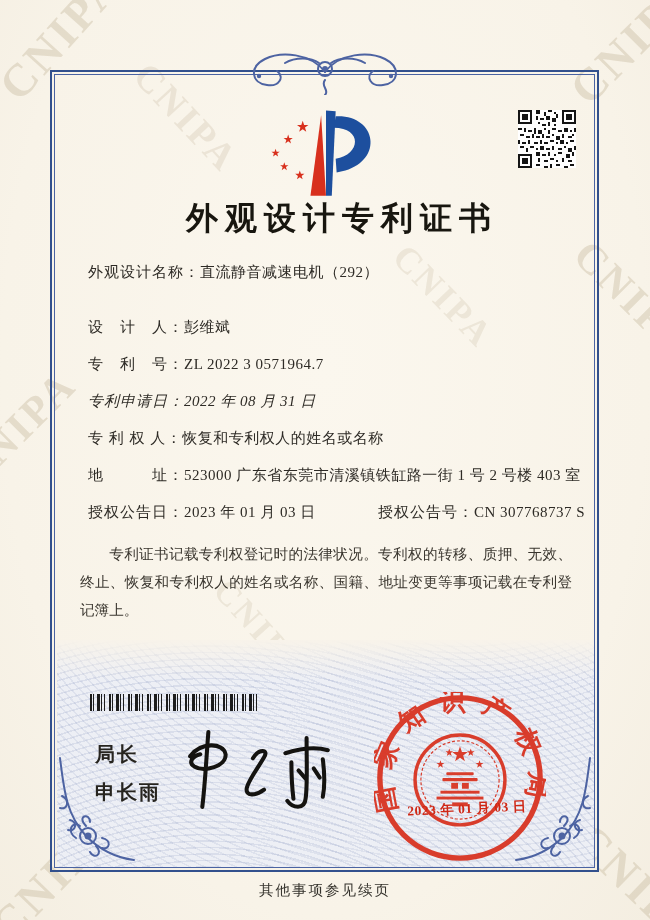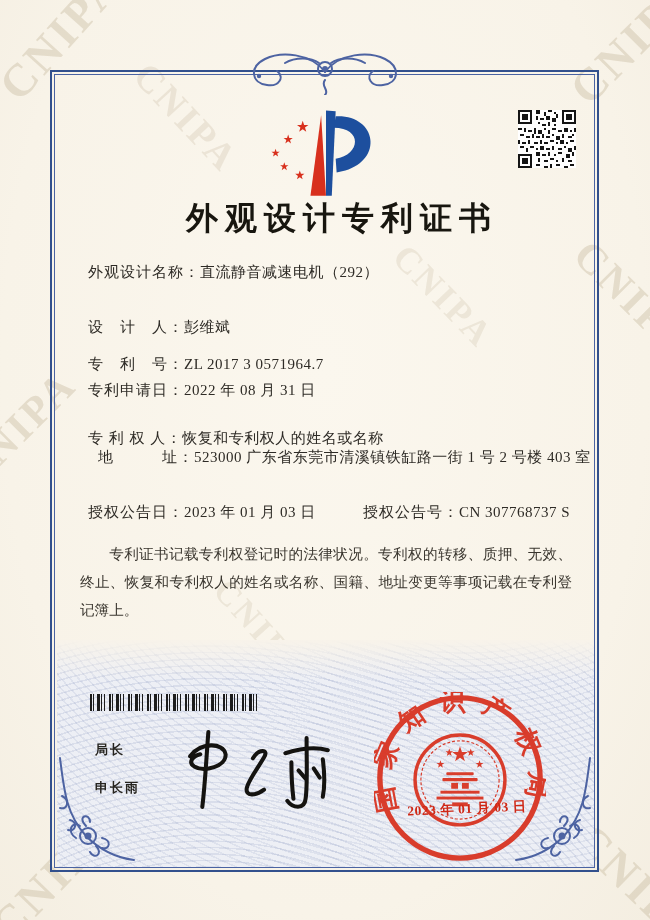--- a/index.html
+++ b/index.html
@@ -25,35 +25,35 @@
   
   .cert-no{position:absolute;left:88px;top:103px;z-index:5;font-size:15px;color:#44413c;letter-spacing:2px;}
   .logo{position:absolute;left:262px;top:110px;z-index:5;}
   .qr{position:absolute;left:518px;top:110px;width:58px;height:58px;z-index:5;}
   .title{position:absolute;left:17px;top:197px;width:650px;text-align:center;z-index:5;
          font-size:32px;font-weight:bold;color:#18160f;letter-spacing:7px;}
   
   .fields{position:absolute;left:88px;top:0;width:500px;z-index:5;font-size:15px;color:#2e2b26;}
   .frow{position:absolute;left:0;white-space:nowrap;letter-spacing:0.5px;}
   .frow .lab{letter-spacing:1px;}
-  .pair2{margin-left:43px;}
+  .pair2{margin-left:58px;}
   
   .bodytext{position:absolute;left:80px;top:540px;width:492px;z-index:5;
             font-size:14.6px;line-height:1.92;color:#3a362f;text-align:justify;}
   .bodytext p{margin:0;text-indent:2em;}
   
   .barcode{position:absolute;left:90px;top:694px;width:170px;height:17px;z-index:5;
     background:repeating-linear-gradient(90deg,
       #1d1d1d 0 2px, transparent 2px 3px,
       #1d1d1d 3px 4px, transparent 4px 7px,
       #1d1d1d 7px 10px, transparent 10px 11px,
       #1d1d1d 11px 12px, transparent 12px 14px,
       #1d1d1d 14px 15px, transparent 15px 19px);}
   .signer{position:absolute;left:95px;z-index:5;font-family:"Liberation Sans","DejaVu Sans",sans-serif;
-          font-size:13px;font-weight:bold;color:#26241f;letter-spacing:2px;}
+          font-size:20px;font-weight:bold;color:#26241f;letter-spacing:2px;}
   .sig{position:absolute;left:178px;top:724px;z-index:6;}
   .seal{position:absolute;left:374px;top:692px;width:172px;height:172px;z-index:6;opacity:0.93;}
   .seal-date{position:absolute;left:392px;top:800px;width:150px;z-index:7;text-align:center;
              font-size:13.5px;font-weight:bold;color:#cf2715;letter-spacing:0.5px;
              transform:rotate(-2.5deg);white-space:nowrap;}
   .page-ind{position:absolute;left:125px;top:846px;width:400px;text-align:center;z-index:5;
             font-size:12.5px;color:#35332d;letter-spacing:2px;}
   .cont-note{position:absolute;left:125px;top:881px;width:400px;text-align:center;z-index:5;
              font-size:14.5px;color:#35332d;letter-spacing:2px;}
 </style>
@@ -147,29 +147,29 @@
   <div class="title">外观设计专利证书</div>
 
   <div class="fields">
     <div class="frow" style="top:263px;">
       <span class="lab">外观设计名称：</span><span>直流静音减速电机（292）</span>
     </div>
     <div class="frow" style="top:318px;">
       <span class="lab">设　计　人：</span><span>彭维斌</span>
     </div>
     <div class="frow" style="top:355px;">
-      <span class="lab">专　利　号：</span><span>ZL 2017 3 0571964.7</span>
-    </div>
-    <div class="frow" style="top:381px;">
+      <span class="lab">专　利　号：</span><span>ZL 2022 3 0571964.7</span>
+    </div>
+    <div class="frow" style="top:392px;font-style:italic;">
       <span class="lab">专利申请日：</span><span>2022 年 08 月 31 日</span>
     </div>
     <div class="frow" style="top:429px;">
       <span class="lab">专 利 权 人：</span><span>恢复和专利权人的姓名或名称</span>
     </div>
-    <div class="frow" style="top:448px;margin-left:10px;">
+    <div class="frow" style="top:466px;">
       <span class="lab">地　　　址：</span><span>523000 广东省东莞市清溪镇铁缸路一街 1 号 2 号楼 403 室</span>
     </div>
     <div class="frow" style="top:503px;">
       <span class="lab">授权公告日：</span><span>2023 年 01 月 03 日</span>
       <span class="lab pair2">授权公告号：</span><span>CN 307768737 S</span>
     </div>
   </div>
 
   <div class="bodytext">
     <p>专利证书记载专利权登记时的法律状况。专利权的转移、质押、无效、终止、恢复和专利权人的姓名或名称、国籍、地址变更等事项记载在专利登记簿上。</p>
@@ -215,14 +215,15 @@
       <rect x="70" y="88" width="36" height="3.2" rx="1"></rect>
       <rect x="79" y="93" width="7" height="6"></rect>
       <rect x="90" y="93" width="7" height="6"></rect>
       <rect x="68" y="101" width="40" height="3"></rect>
       <rect x="64" y="107" width="48" height="3"></rect>
       <rect x="80" y="113" width="16" height="4"></rect>
     </g>
   </svg>
   <div class="seal-date">2023 年 01 月 03 日</div>
 
+  <div class="cont-note">其他事项参见续页</div>
 
 </div>
 
 </body></html>

